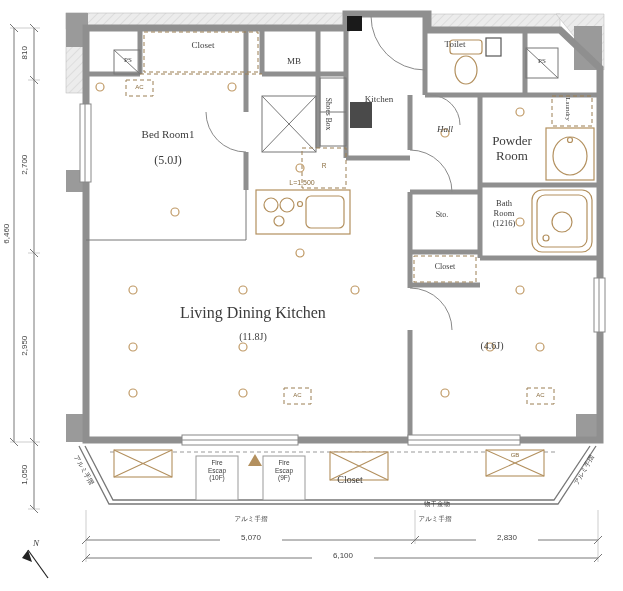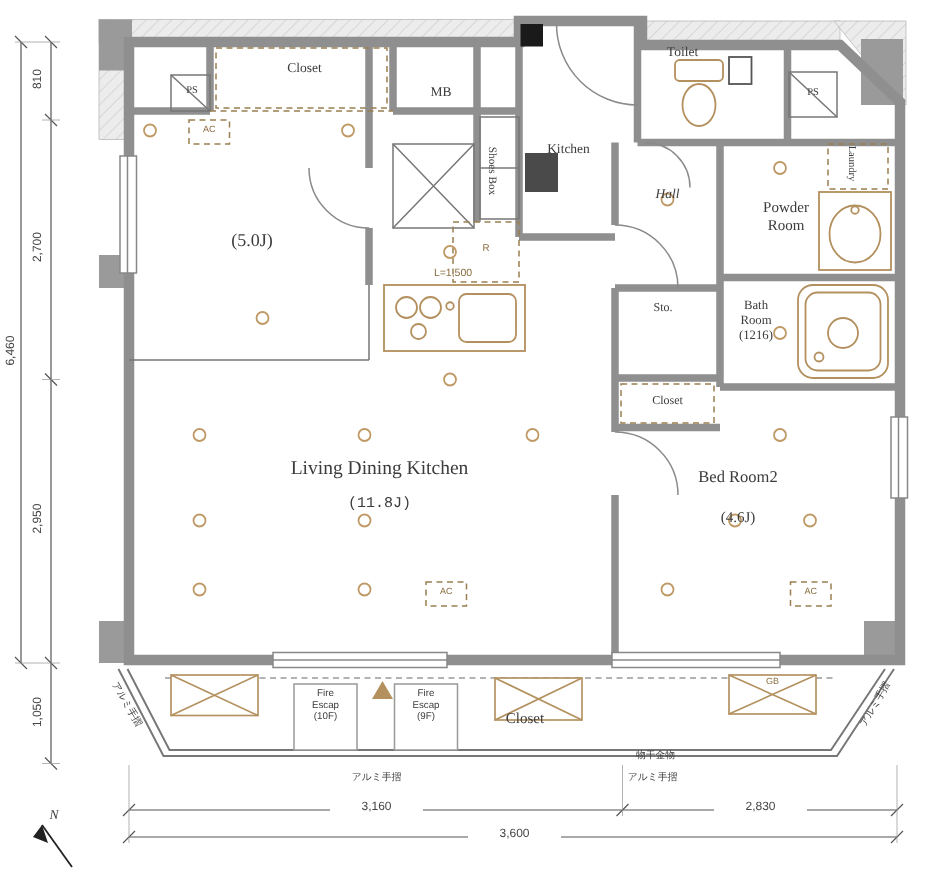--- a/index.html
+++ b/index.html
@@ -185,36 +185,36 @@
     <line x1="48" y1="578" x2="28" y2="550" stroke="#222" stroke-width="1.2"></line>
     <polygon points="28,550 32,562 22,558" fill="#222"></polygon>
   </g>
 </svg>
 
 <div class="lbl" style="left:172px;top:40px;width:62px;font-size:9px;">Closet</div>
 <div class="lbl" style="left:116px;top:56px;width:24px;font-size:7px;">PS</div>
 <div class="lbl" style="left:278px;top:56px;width:32px;font-size:9px;">MB</div>
 <div class="lbl rotr" style="left:332px;top:84px;width:60px;font-size:7.5px;">Shoes Box</div>
 <div class="lbl" style="left:350px;top:94px;width:58px;font-size:9px;">Kitchen</div>
-<div class="lbl" style="left:432px;top:29px;width:46px;font-size:9px;">Toilet</div>
+<div class="lbl" style="left:432px;top:39px;width:46px;font-size:9px;">Toilet</div>
 <div class="lbl" style="left:528px;top:57px;width:28px;font-size:7px;">PS</div>
 <div class="lbl" style="left:424px;top:124px;width:42px;font-size:9px;font-style:italic;">Hall</div>
 <div class="lbl rotr" style="left:572px;top:86px;width:46px;font-size:7px;">Laundry</div>
-<div class="lbl" style="left:482px;top:133px;width:60px;font-size:10px;padding-left:12px;">Powder
+<div class="lbl" style="left:482px;top:133px;width:60px;font-size:13px;">Powder
 Room</div>
 <div class="lbl" style="left:484px;top:198px;width:40px;font-size:8.5px;">Bath
 Room
 (1216)</div>
-<div class="lbl" style="left:420px;top:200px;width:44px;font-size:8px;">Sto.</div>
+<div class="lbl" style="left:420px;top:210px;width:44px;font-size:8px;">Sto.</div>
 <div class="lbl" style="left:416px;top:262px;width:58px;font-size:8px;">Closet</div>
 
+<div class="lbl" style="left:110px;top:128px;width:116px;font-size:11px;">Bed Room1</div>
 <div class="lbl" style="left:110px;top:153px;width:116px;font-size:12px;">(5.0J)</div>
-<div class="lbl" style="left:158px;top:304px;width:190px;font-size:13px;">Living Dining Kitchen</div>
-<div class="lbl" style="left:158px;top:331px;width:190px;font-size:10px;font-family:Liberation Mono, monospace;">(11.8J)</div>
-<div class="lbl" style="left:434px;top:312px;width:116px;font-size:11px;">Bed Room2</div>
+<div class="lbl" style="left:158px;top:304px;width:190px;font-size:16px;">Living Dining Kitchen</div>
+<div class="lbl" style="left:158px;top:331px;width:190px;font-size:10px;">(11.8J)</div>
 <div class="lbl" style="left:434px;top:340px;width:116px;font-size:10px;font-family:Liberation Serif, serif;">(4.6J)</div>
 
 <div class="lbl sans tan" style="left:276px;top:179px;width:52px;font-size:7px;">L=1,500</div>
 <div class="lbl" style="left:318px;top:474px;width:64px;font-size:10px;">Closet</div>
 
 <div class="lbl sans" style="left:197px;top:459px;width:40px;font-size:6.5px;">Fire
 Escap
 (10F)</div>
 <div class="lbl sans" style="left:264px;top:459px;width:40px;font-size:6.5px;">Fire
 Escap
@@ -231,19 +231,19 @@
 <div class="lbl sans tan" style="left:527px;top:392px;width:27px;font-size:6px;">AC</div>
 <div class="lbl sans tan" style="left:314px;top:162px;width:20px;font-size:6.5px;">R</div>
 <div class="lbl sans tan" style="left:505px;top:452px;width:20px;font-size:6px;">GB</div>
 
 <div class="lbl dim rotl" style="left:4px;top:48px;width:40px;">810</div>
 <div class="lbl dim rotl" style="left:4px;top:160px;width:40px;">2,700</div>
 <div class="lbl dim rotl" style="left:-14px;top:229px;width:40px;">6,460</div>
 <div class="lbl dim rotl" style="left:4px;top:341px;width:40px;">2,950</div>
 <div class="lbl dim rotl" style="left:4px;top:470px;width:40px;">1,050</div>
 
-<div class="lbl dim" style="left:220px;top:533px;width:60px;">3,160</div>
+<div class="lbl dim" style="left:220px;top:533px;width:60px;">5,070</div>
 <div class="lbl dim" style="left:476px;top:533px;width:60px;">2,830</div>
-<div class="lbl dim" style="left:312px;top:551px;width:60px;">3,600</div>
+<div class="lbl dim" style="left:312px;top:551px;width:60px;">6,100</div>
 
 <div class="lbl" style="left:26px;top:538px;width:20px;font-size:9px;font-style:italic;">N</div>
 
 </div>
 
 </body></html>

